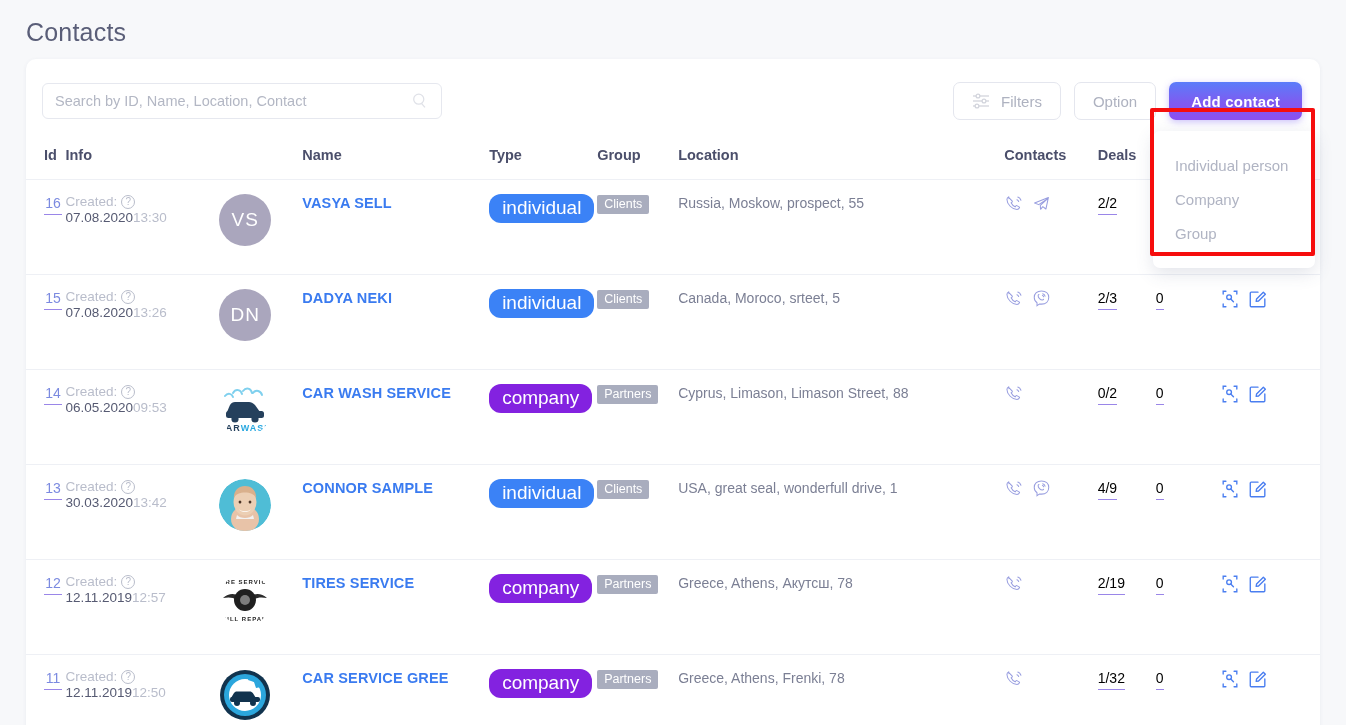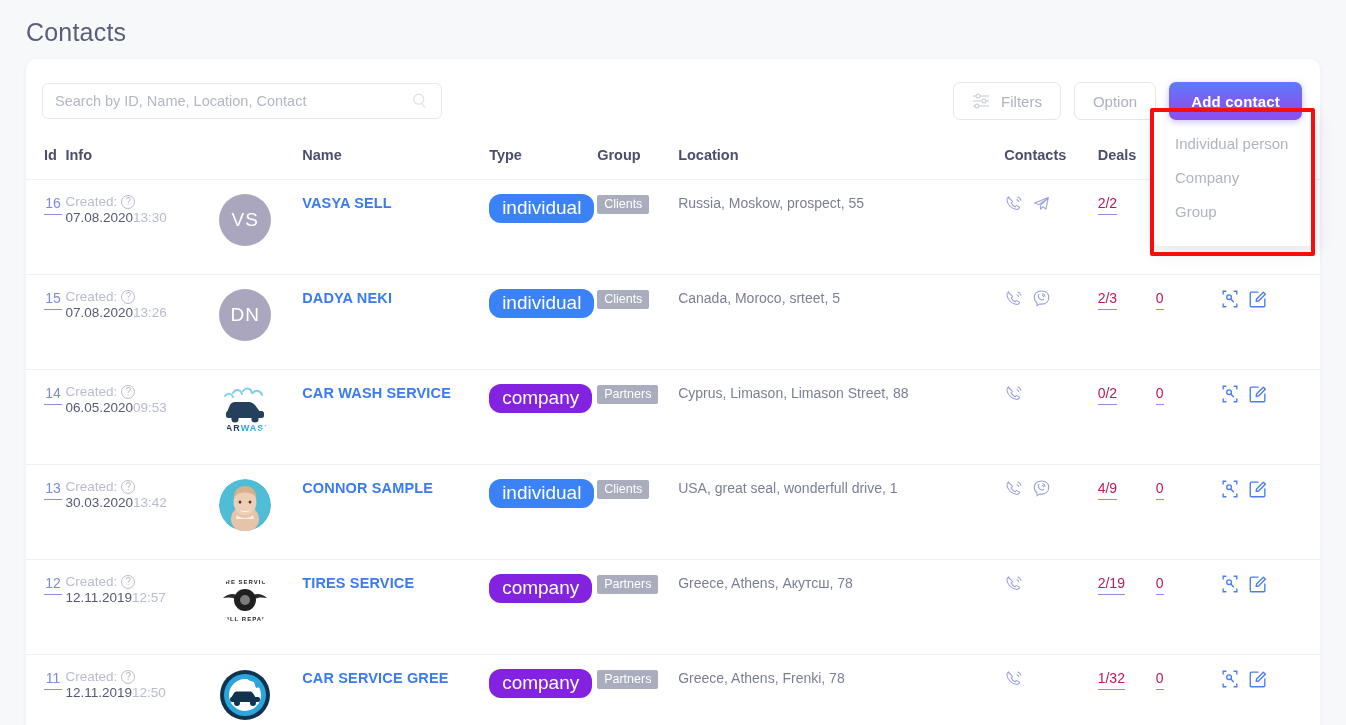--- a/index.html
+++ b/index.html
@@ -104,30 +104,30 @@
   .pill.individual { background: #3b82f6; }
   .pill.company { background: #8322e0; }
   .grp-badge {
     display: inline-block; padding: 2px 7px 3px; border-radius: 2px;
     background: #a9adbe; color: #fff; font-size: 12.5px;
   }
   .loc { font-size: 14px; color: #7b7f94; }
   .contacts-cell { display: flex; gap: 9px; align-items: center; }
   .cico { width: 19px; height: 19px; opacity: .8; }
   .num-link {
-    color: #be185d; font-size: 14px; text-decoration: none;
+    color: #000000; font-size: 14px; text-decoration: none;
     border-bottom: 1.6px solid #9a86e8; padding-bottom: 3px;
     display: inline-block;
   }
   .actions { display: flex; gap: 8px; }
   .act-ico { width: 20px; height: 20px; cursor: pointer; }
 
   
   .dropdown {
-    position: absolute; left: 1127px; top: 50px;
+    position: absolute; left: 1127px; top: 72px;
     width: 162px; height: 137px;
     background: #fff; border-radius: 7px;
     box-shadow: 0 5px 18px rgba(70,80,120,.16);
     padding: 18px 12px 0 22px; z-index: 2;
   }
   .dropdown .item {
     font-size: 15px; color: #b0b4c3; line-height: 34px; cursor: pointer;
   }
   .annot-box {
     position: absolute; left: 1150px; top: 108px;

